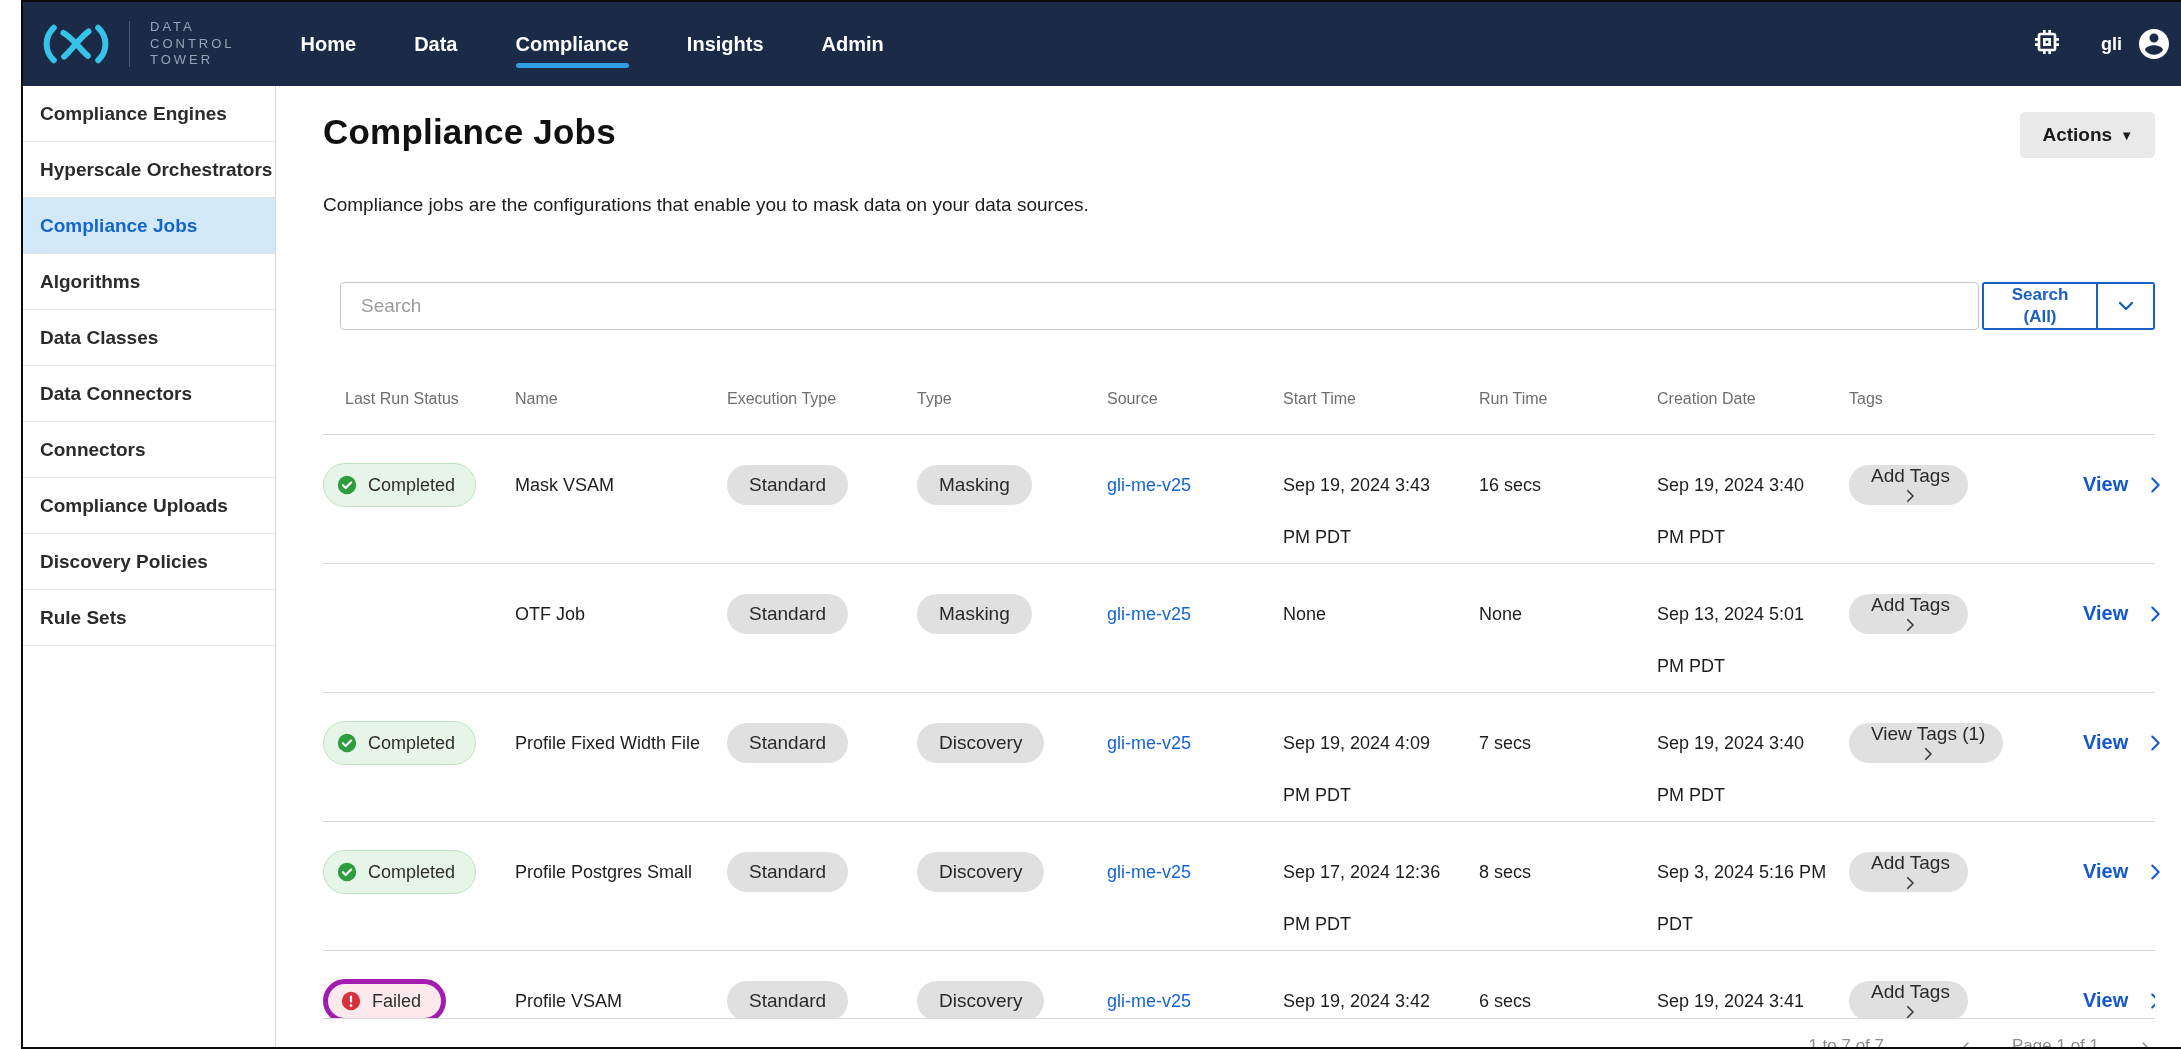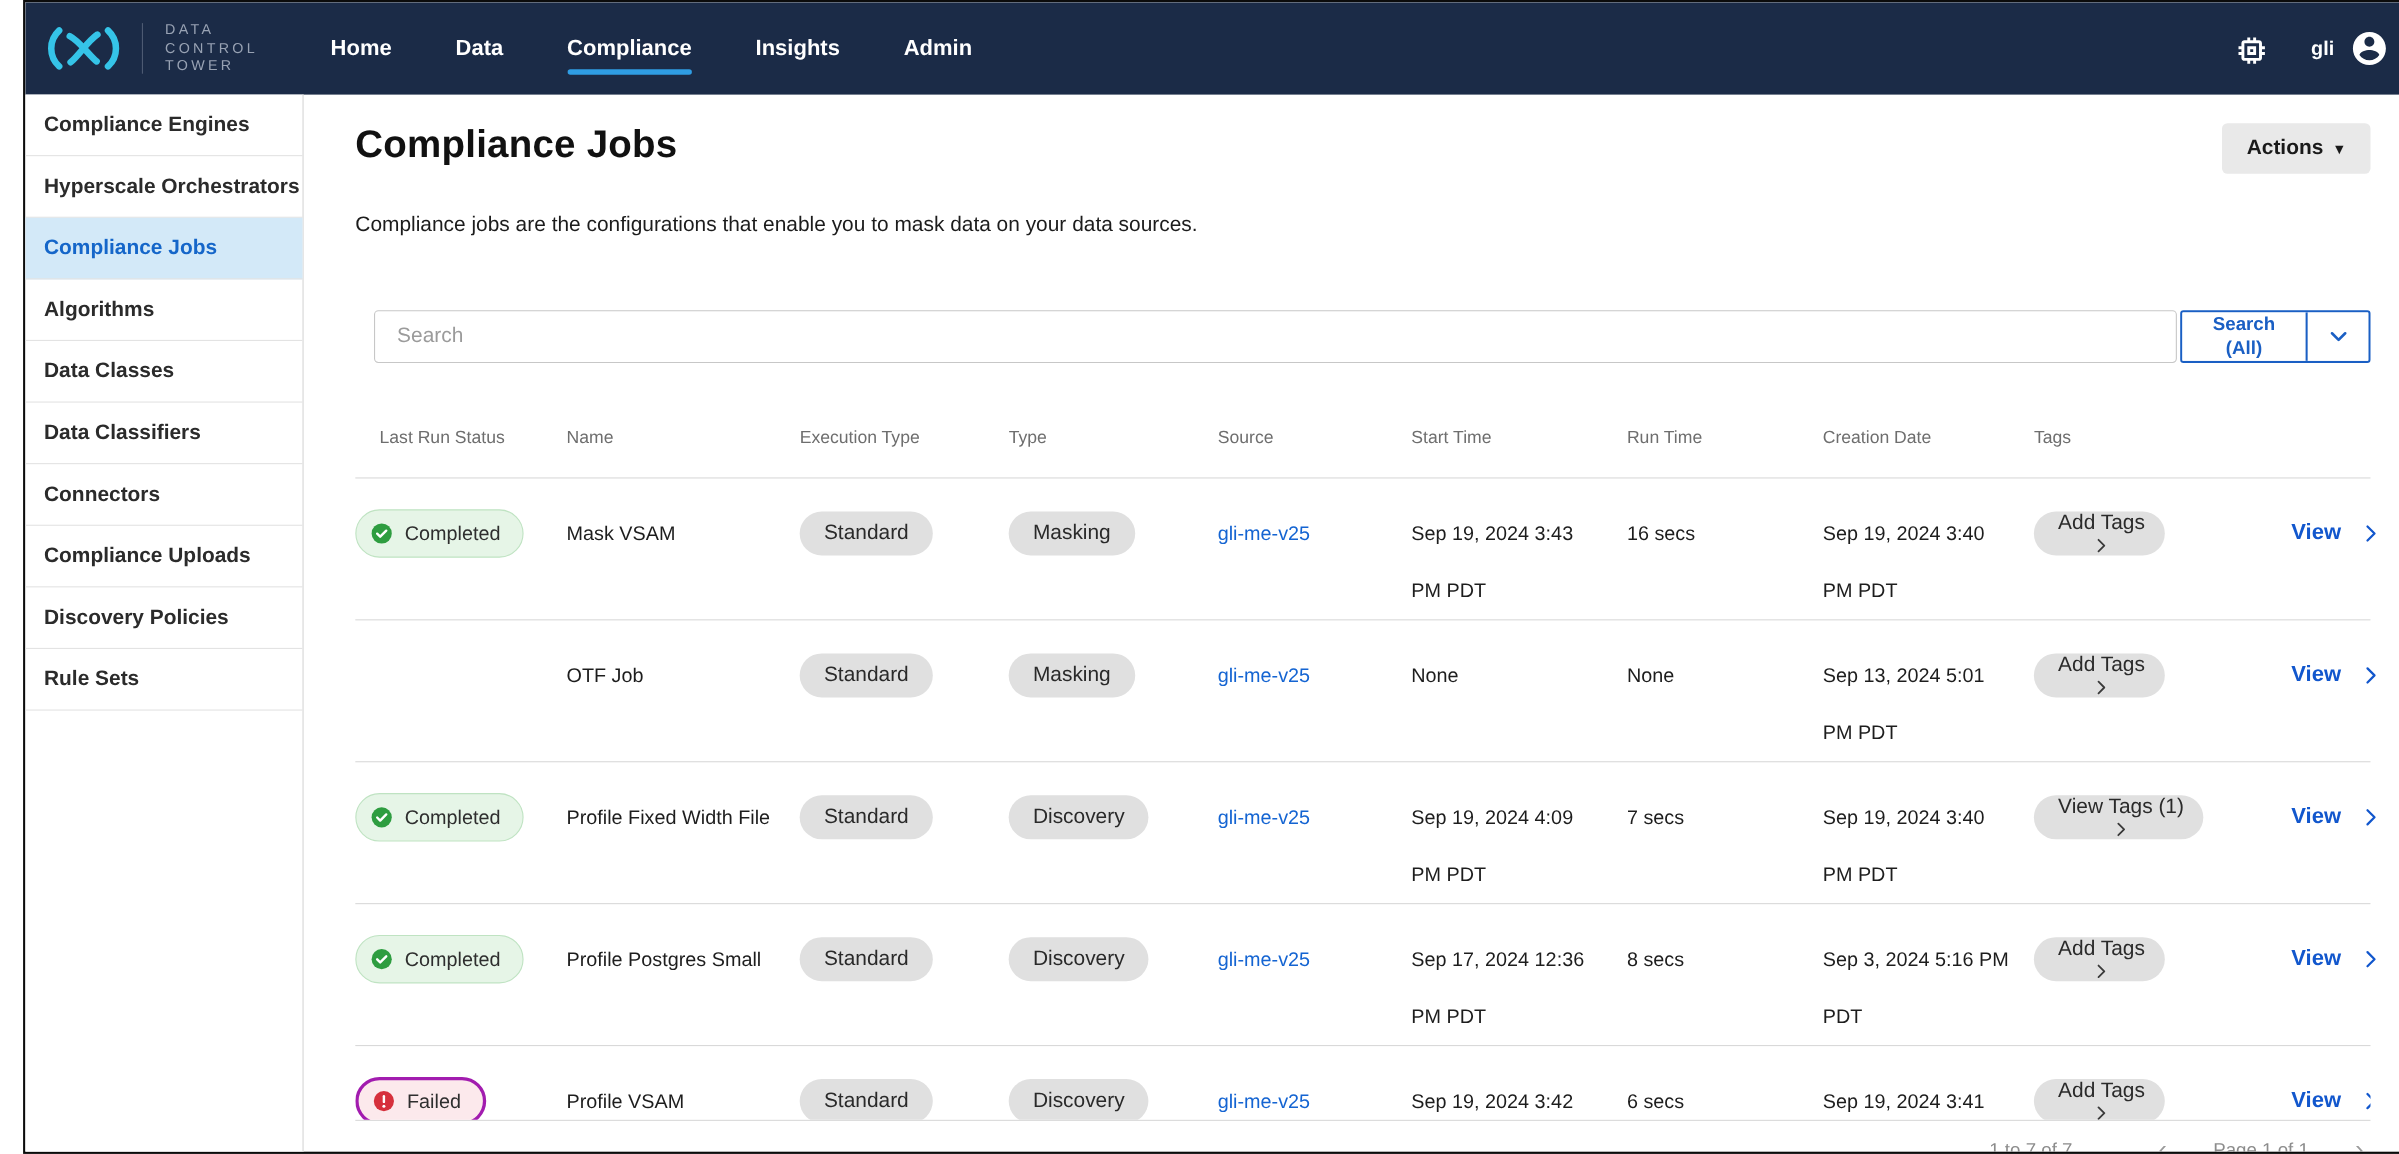--- a/index.html
+++ b/index.html
@@ -35,21 +35,21 @@
   .topnav { display: flex; align-items: center; gap: 58px; margin-left: 66px; height: 100%; }
   .topnav-item {
     color: #ffffff; font-size: 20px; font-weight: 700;
     position: relative; cursor: pointer; height: 100%;
     display: flex; align-items: center;
   }
   .topnav-item.active::after {
     content: ""; position: absolute; left: 0; right: 0; bottom: 18px;
     height: 5px; background: #2f9de4; border-radius: 3px;
   }
-  .topbar-right { margin-left: auto; display: flex; align-items: flex-end; gap: 38px; }
+  .topbar-right { margin-left: auto; display: flex; align-items: flex-start; gap: 38px; }
   .chip-icon { width: 32px; height: 32px; fill: #ffffff; cursor: pointer; }
   .user-cluster { display: flex; align-items: center; gap: 14px; }
   .username { color: #ffffff; font-size: 18px; font-weight: 600; }
   .avatar-icon { width: 36px; height: 36px; fill: #ffffff; cursor: pointer; }
 
   
   .body-row { flex: 1; display: flex; min-height: 0; }
 
   .sidebar {
     width: 253px; flex: 0 0 253px;
@@ -123,21 +123,21 @@
   .cell-date { width: 172px; }
   .cell-link { color: #1464d2; cursor: pointer; text-decoration: none; }
 
   .status-badge {
     margin-top: 28px; height: 44px; padding: 0 20px 0 12px;
     display: inline-flex; align-items: center; gap: 10px;
     border-radius: 999px; font-size: 18px; color: #2e2e2e;
     width: max-content;
   }
   .status-badge.success { background: #e6f5e7; border: 1px solid #bfe3c2; }
-  .status-badge.error   { background: #fce9ec; border: 3px solid #a21caf; text-align: center; }
+  .status-badge.error   { background: #fce9ec; border: 5px solid #a21caf; text-align: center; }
   .status-icon { width: 22px; height: 22px; }
 
   .pill {
     margin-top: 30px; height: 40px; padding: 16px 22px;
     display: inline-flex; align-items: center; justify-content: center;
     background: #e0e0e0; border-radius: 999px;
     font-size: 19px; color: #2a2a2a; width: max-content;
   }
   .tags-pill { cursor: pointer; padding: 0 18px 0 22px; flex-direction: column; }
   .chev-right-svg { width: 20px; height: 20px; stroke: #3a3a3a; stroke-width: 2.2; fill: none; stroke-linecap: round; stroke-linejoin: round; }
@@ -200,21 +200,21 @@
   </header>
 
   <div class="body-row">
 
     <aside class="sidebar" id="sidebar">
         <div class="sidebar-item">Compliance Engines</div>
         <div class="sidebar-item">Hyperscale Orchestrators</div>
         <div class="sidebar-item active">Compliance Jobs</div>
         <div class="sidebar-item">Algorithms</div>
         <div class="sidebar-item">Data Classes</div>
-        <div class="sidebar-item">Data Classifiers</div>
+        <div class="sidebar-item">Data Connectors</div>
         <div class="sidebar-item">Connectors</div>
         <div class="sidebar-item">Compliance Uploads</div>
         <div class="sidebar-item">Discovery Policies</div>
         <div class="sidebar-item">Rule Sets</div>
       </aside>
 
     <main class="main">
       <div class="title-row">
         <h1 class="page-title">Compliance Jobs</h1>
         <button class="actions-btn">

